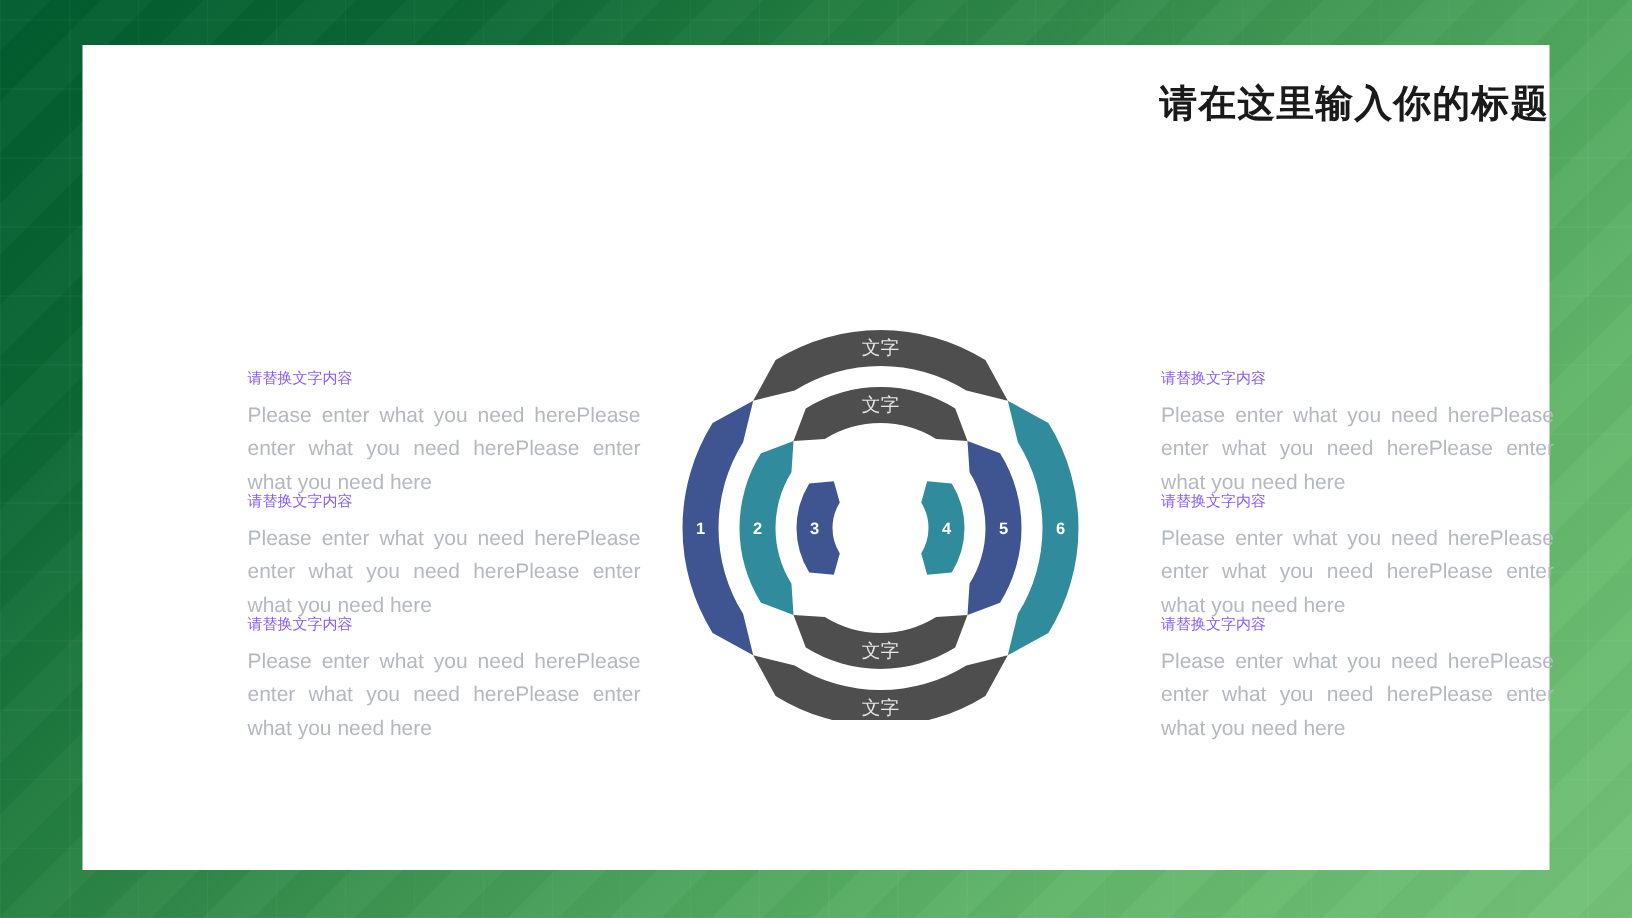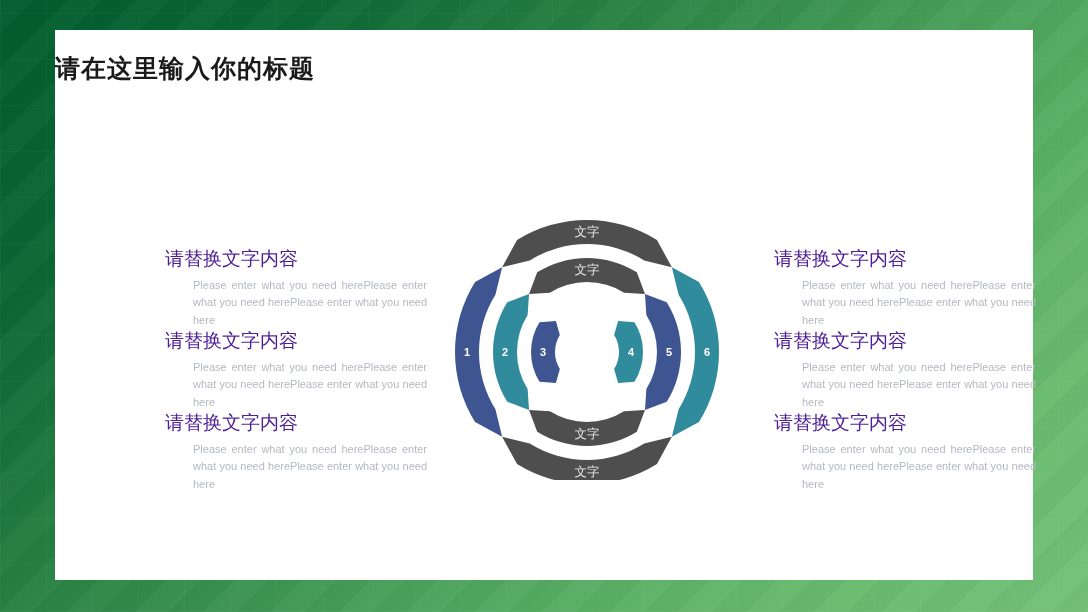--- a/index.html
+++ b/index.html
@@ -42,42 +42,41 @@
     top: 30px;
     width: 978px;
     height: 550px;
     background: #ffffff;
   }
   #page-title {
     position: absolute;
     left: 0;
     top: 22px;
     width: 100%;
-    text-align: left;
+    text-align: right;
     font-size: 25px;
     font-weight: bold;
     color: #1a1a1a;
     letter-spacing: 1px;
   }
   .text-block {
     position: absolute;
     width: 262px;
   }
   .text-block .tb-heading {
-    font-size: 19px;
-    color: #4c1d95;
+    font-size: 10px;
+    color: #8b5cf6;
     margin-bottom: 5px;
     line-height: 1.35;
   }
   .text-block .tb-body {
-    font-size: 11px;
+    font-size: 14px;
     color: #b4b9bf;
     line-height: 1.62;
     text-align: justify;
-    margin-left: 28px;
   }
   .left-col  { left: 110px; }
   .right-col { left: 719px; }
   .row-1 { top: 216px; }
   .row-2 { top: 298px; }
   .row-3 { top: 380px; }
 
   #diagram {
     position: absolute;
     left: 374px;

